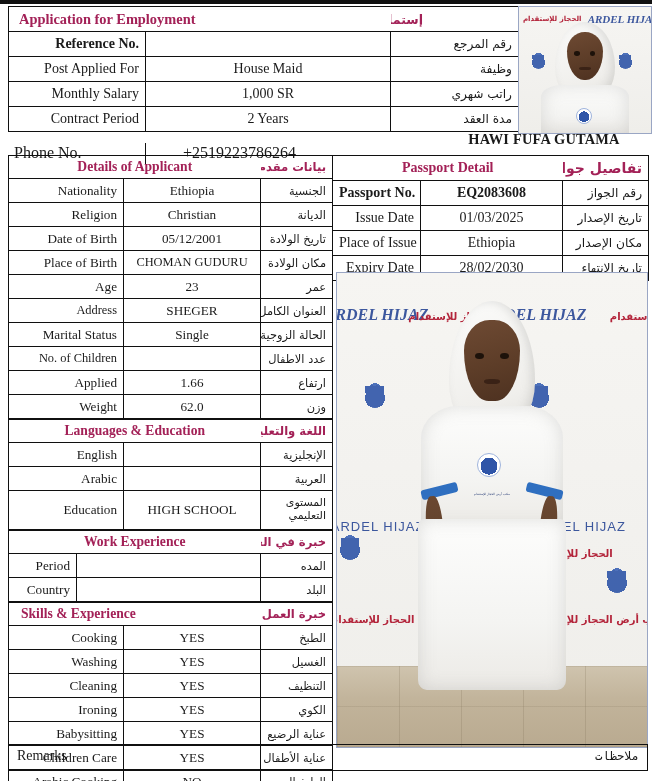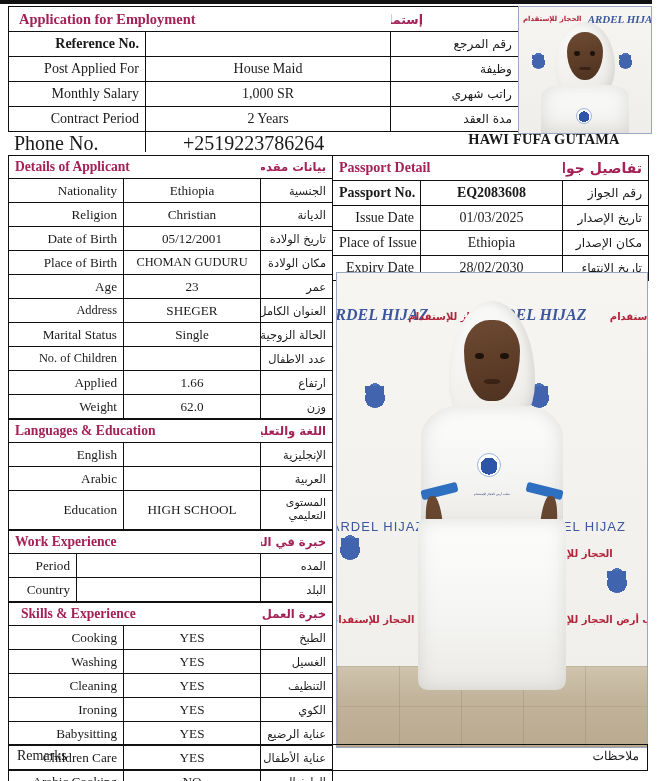--- a/index.html
+++ b/index.html
@@ -55,20 +55,21 @@
   .sect td {
     border-left: 1px solid #101010;
     border-right: 1px solid #101010;
     border-top: 1px solid #101010;
     border-bottom: 1px solid #101010;
     height: 22px;
     color: #a32157;
     font-weight: bold;
   }
   .sect .en {
+    text-align: center;
     font-size: 13.6px;
     border-right: none;
   }
   .sect .ar2 {
     text-align: right;
     font-size: 11.6px;
     font-family: "DejaVu Sans", sans-serif;
     direction: rtl;
     border-left: none;
   }
@@ -104,24 +105,24 @@
   }
   #top-block td.lbl  { font-size: 14px; }
   #top-block td.val  { font-size: 14px; }
   #top-block td.ar   { font-size: 12.2px; padding-left: 20px; }
   #top-block tr td { height: 24px; }
 
   
   #phone-row {
     position: absolute;
     left: 8px;
-    top: 131px;
+    top: 143px;
     width: 510px;
     height: 22px;
-    font-size: 20px;
+    font-size: 16px;
   }
   #phone-row .pl {
     position: absolute;
     left: 6px;
     top: 1px;
   }
   #phone-row .divider {
     position: absolute;
     left: 137px;
     top: 0;
@@ -181,21 +182,21 @@
     position: absolute;
     left: 8px;
     top: 3px;
     font-size: 14px;
   }
   #remarks .rr {
     position: absolute;
     right: 8px;
     top: 4px;
     font-size: 12.2px;
-    font-family: Liberation Serif, serif;
+    font-family: Liberation Mono, monospace;
     direction: rtl;
   }
 
   
   .photo {
     position: absolute;
     overflow: hidden;
     background: #e8e9ea;
     border: 1px solid #9aa6c4;
     box-sizing: border-box;

